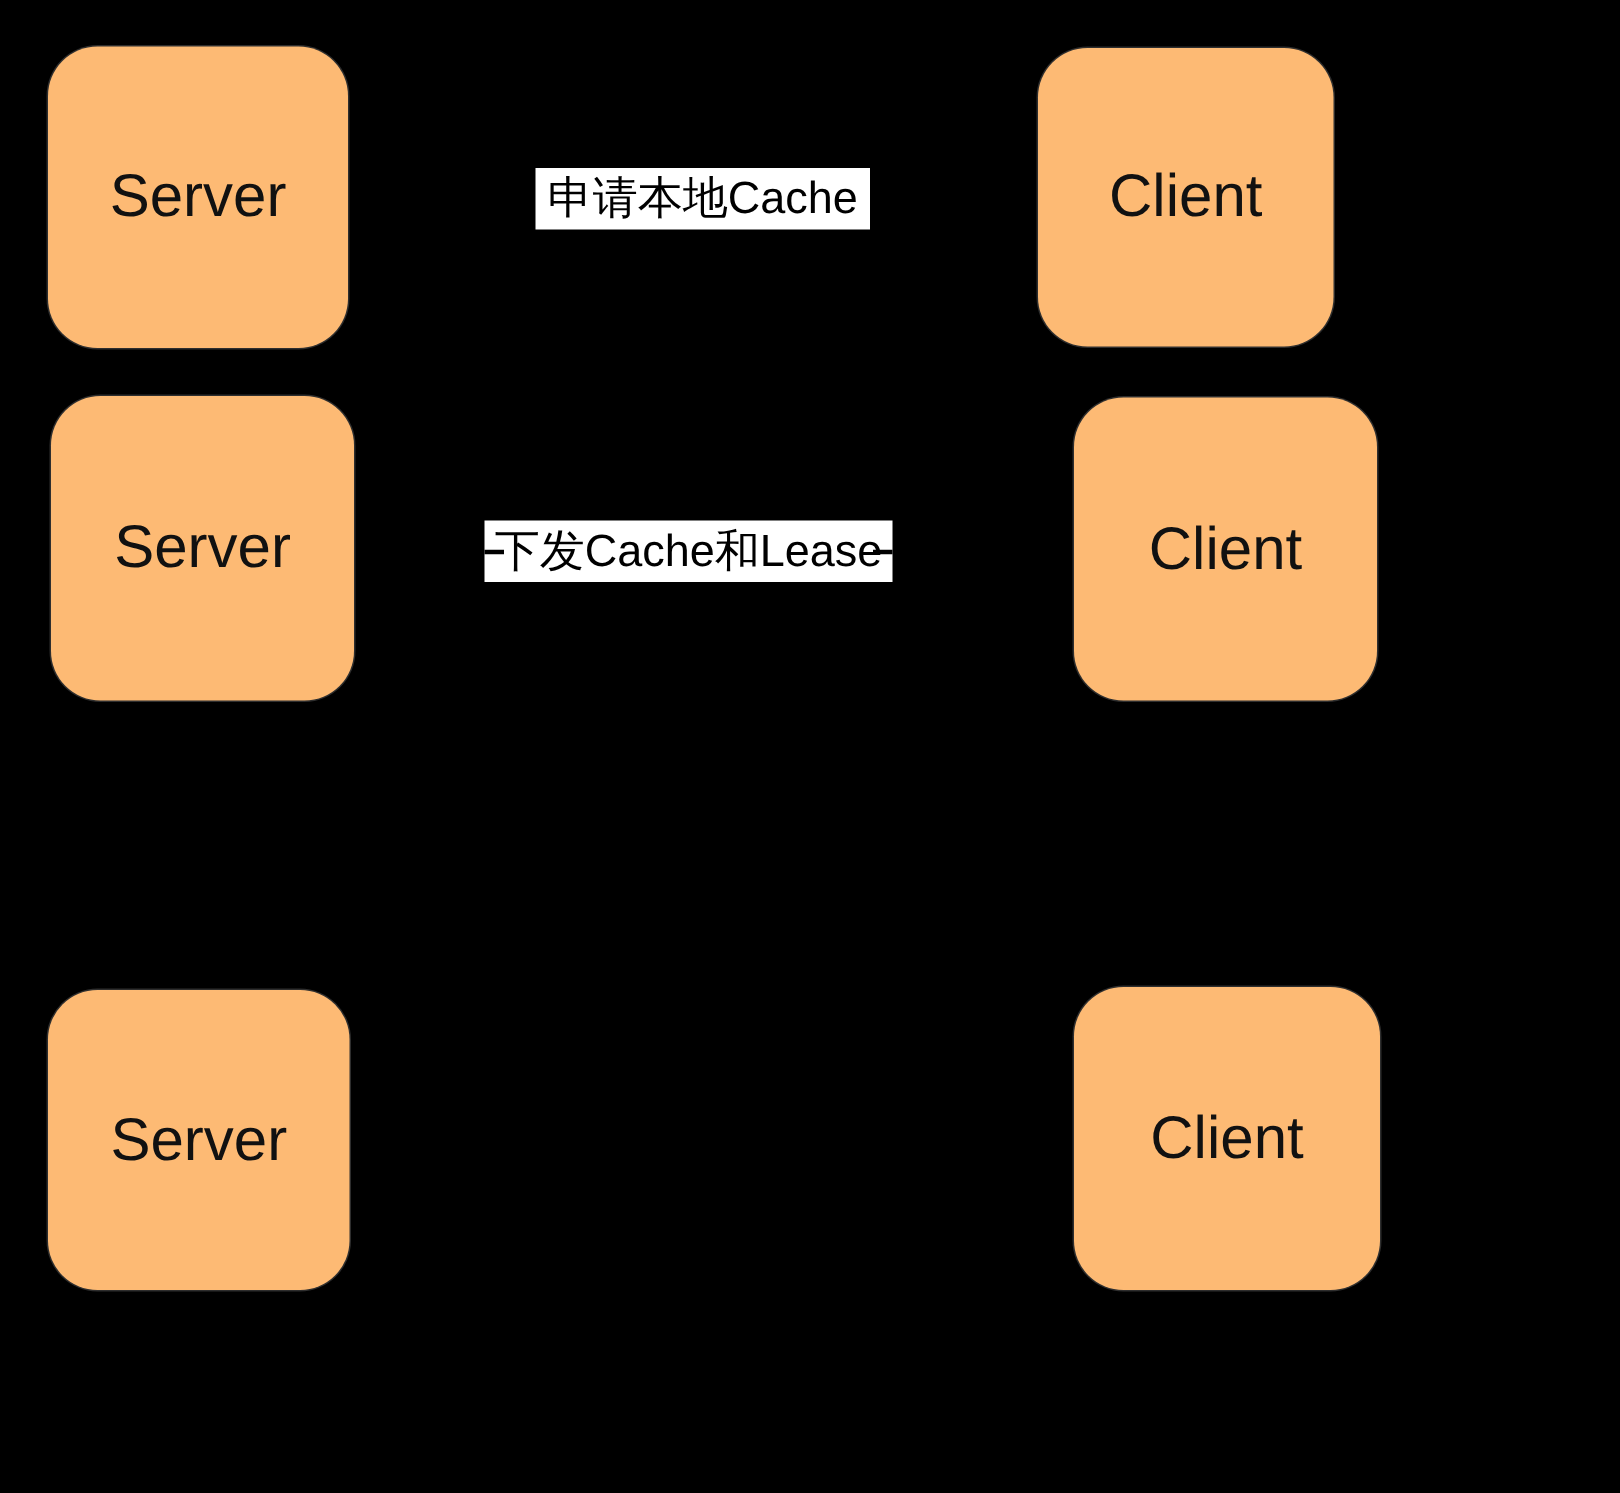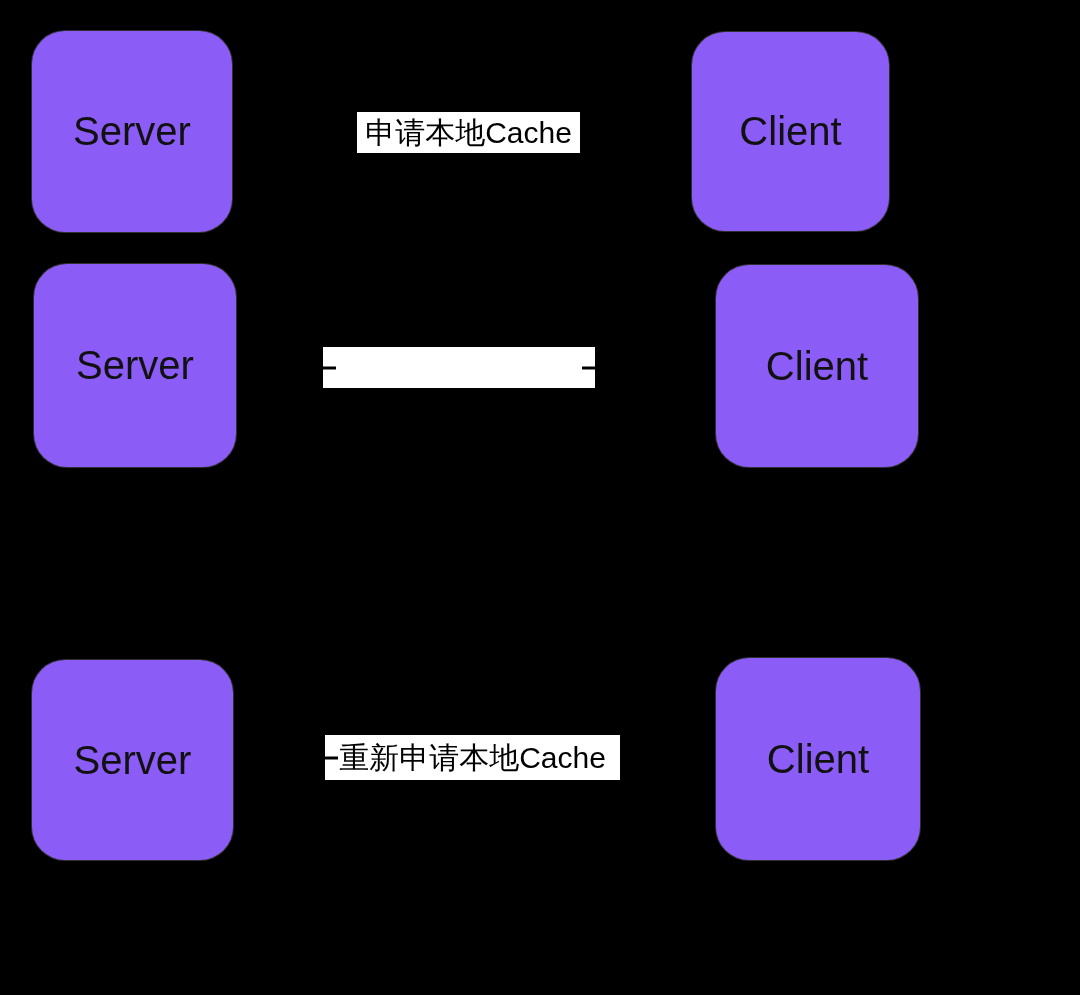--- a/index.html
+++ b/index.html
@@ -10,21 +10,21 @@
   .canvas {
     position: relative;
     width: 1080px;
     height: 995px;
     background: #000000;
     overflow: hidden;
     font-family: "Liberation Sans", sans-serif;
   }
   .node {
     position: absolute;
-    background: #8b5cf6;
+    background: #fdba74;
     border-radius: 33px;
     box-shadow: 0 0 0 1px #2e2e2e;
     display: flex;
     align-items: center;
     justify-content: center;
   }
   .node-label {
     font-size: 40px;
     color: #111111;
     white-space: nowrap;
@@ -77,32 +77,28 @@
   </div>
   <div class="node" style="left: 692px; top: 32px; width: 197px; height: 199px;">
     <span class="node-label">Client</span>
   </div>
 
   <div class="node" style="left: 34px; top: 264px; width: 202px; height: 203px;">
     <span class="node-label">Server</span>
   </div>
   <div class="edge-label" style="left: 323px; top: 347px; width: 272px; height: 41px;">
     <span class="tick tick-left"></span>
+    <span class="label-text">下发Cache和Lease</span>
     <span class="tick tick-right"></span>
   </div>
   <div class="node" style="left: 716px; top: 265px; width: 202px; height: 202px;">
     <span class="node-label">Client</span>
   </div>
 
   <div class="node" style="left: 32px; top: 660px; width: 201px; height: 200px;">
     <span class="node-label">Server</span>
   </div>
-  <div class="edge-label" style="left: 325px; top: 735px; width: 295px; height: 45px;">
-    <span class="tick tick-left"></span>
-    <span class="label-text">重新申请本地Cache</span>
-
-  </div>
   <div class="node" style="left: 716px; top: 658px; width: 204px; height: 202px;">
     <span class="node-label">Client</span>
   </div>
 
 
 </div>
 
 </body></html>

